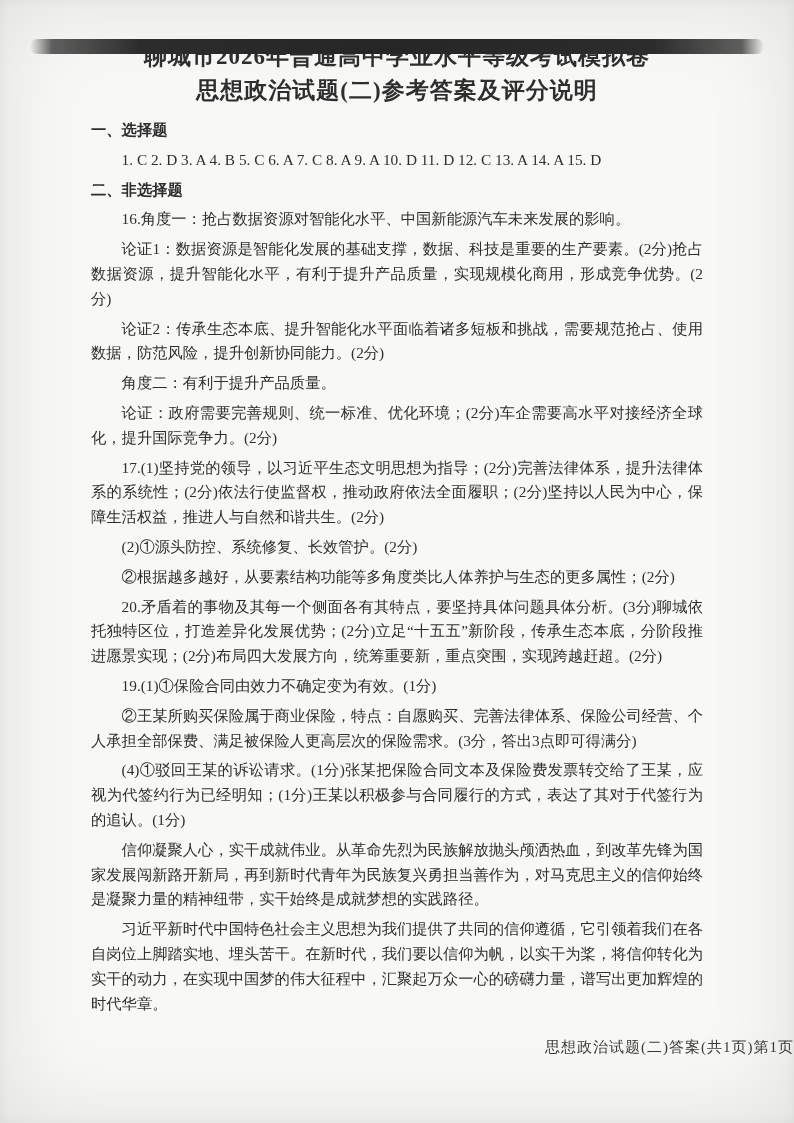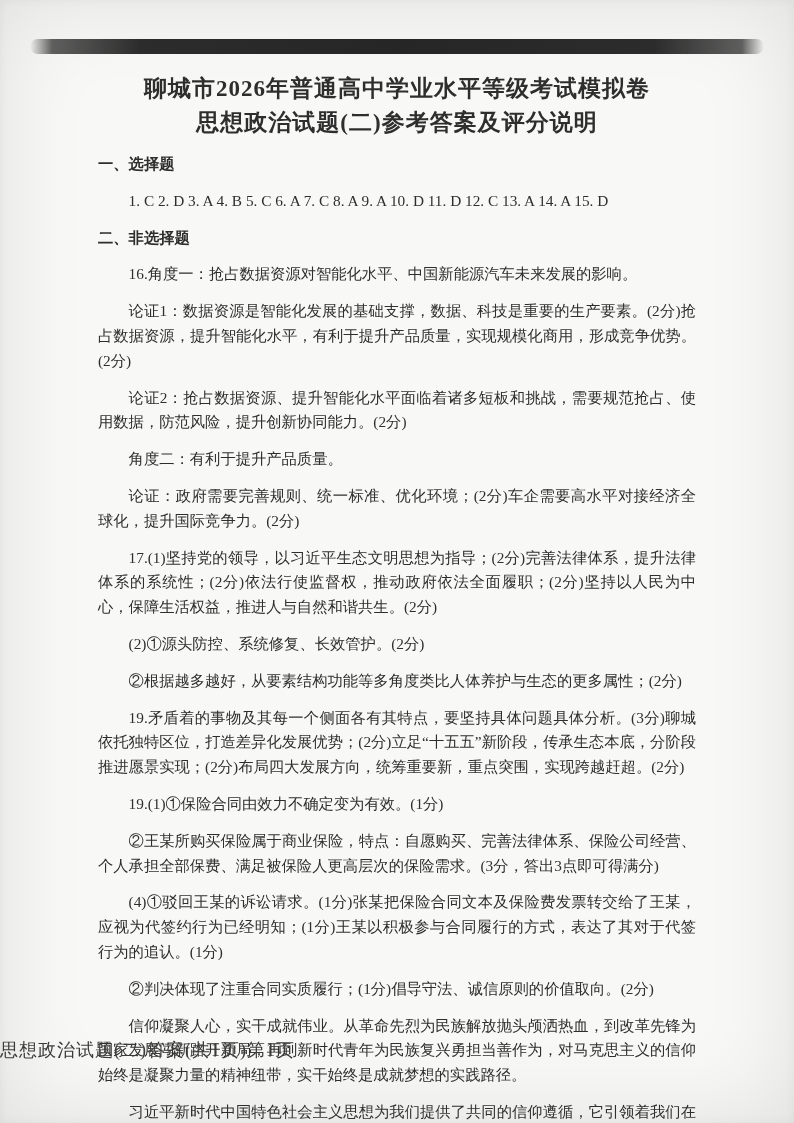--- a/index.html
+++ b/index.html
@@ -37,48 +37,48 @@
   }
   .doc-title {
     margin: 0;
     text-align: center;
     font-weight: bold;
     font-size: 23px;
     letter-spacing: 1px;
     line-height: 34px;
   }
   .title-block {
-    padding-top: 72px;
+    padding-top: 40px;
   }
   .content {
     width: 622px;
     margin: 10px auto 0 auto;
     font-size: 15.3px;
     line-height: 24.8px;
     text-align: justify;
   }
   .content p {
-    margin: 12px;
+    margin: 5px;
     padding: 0;
   }
   .sec-heading {
     font-weight: bold;
     text-indent: 0;
   }
   .para {
     text-indent: 2em;
     font-family: Liberation Serif, serif;
   }
   .page-footer {
     position: absolute;
     left: 0;
     right: 0;
     top: 1038px;
-    text-align: left;
-    font-size: 18px;
+    text-align: right;
+    font-size: 15px;
     letter-spacing: 1px;
     color: #3a3a3a;
   }
 </style>
 </head>
 <body>
 
 <div class="scan-page">
 
   <div class="scan-bar"></div>
@@ -87,30 +87,29 @@
     <h1 class="doc-title">聊城市2026年普通高中学业水平等级考试模拟卷</h1>
     <h1 class="doc-title">思想政治试题(二)参考答案及评分说明</h1>
   </div>
 
   <div class="content">
     <p class="sec-heading">一、选择题</p>
     <p class="para">1. C 2. D 3. A 4. B 5. C 6. A 7. C 8. A 9. A 10. D 11. D 12. C 13. A 14. A 15. D</p>
     <p class="sec-heading">二、非选择题</p>
     <p class="para">16.角度一：抢占数据资源对智能化水平、中国新能源汽车未来发展的影响。</p>
     <p class="para">论证1：数据资源是智能化发展的基础支撑，数据、科技是重要的生产要素。(2分)抢占数据资源，提升智能化水平，有利于提升产品质量，实现规模化商用，形成竞争优势。(2分)</p>
-    <p class="para">论证2：抢占数据资源、提升智能化水平面临着诸多短板和挑战，需要规范抢占、使用数据，防范风险，提升创新协同能力。(2分)</p>
+    <p class="para">论证2：传承生态本底、提升智能化水平面临着诸多短板和挑战，需要规范抢占、使用数据，防范风险，提升创新协同能力。(2分)</p>
     <p class="para">角度二：有利于提升产品质量。</p>
     <p class="para">论证：政府需要完善规则、统一标准、优化环境；(2分)车企需要高水平对接经济全球化，提升国际竞争力。(2分)</p>
     <p class="para">17.(1)坚持党的领导，以习近平生态文明思想为指导；(2分)完善法律体系，提升法律体系的系统性；(2分)依法行使监督权，推动政府依法全面履职；(2分)坚持以人民为中心，保障生活权益，推进人与自然和谐共生。(2分)</p>
     <p class="para">(2)①源头防控、系统修复、长效管护。(2分)</p>
     <p class="para">②根据越多越好，从要素结构功能等多角度类比人体养护与生态的更多属性；(2分)</p>
-    <p class="para">19.矛盾着的事物及其每一个侧面各有其特点，要坚持具体问题具体分析。(3分)聊城依托独特区位，打造差异化发展优势；(2分)立足“十五五”新阶段，传承生态本底，分阶段推进愿景实现；(2分)布局四大发展方向，统筹重要新，重点突围，实现跨越赶超。(2分)</p>
+    <p class="para">20.矛盾着的事物及其每一个侧面各有其特点，要坚持具体问题具体分析。(3分)聊城依托独特区位，打造差异化发展优势；(2分)立足“十五五”新阶段，传承生态本底，分阶段推进愿景实现；(2分)布局四大发展方向，统筹重要新，重点突围，实现跨越赶超。(2分)</p>
     <p class="para">19.(1)①保险合同由效力不确定变为有效。(1分)</p>
     <p class="para">②王某所购买保险属于商业保险，特点：自愿购买、完善法律体系、保险公司经营、个人承担全部保费、满足被保险人更高层次的保险需求。(3分，答出3点即可得满分)</p>
     <p class="para">(4)①驳回王某的诉讼请求。(1分)张某把保险合同文本及保险费发票转交给了王某，应视为代签约行为已经明知；(1分)王某以积极参与合同履行的方式，表达了其对于代签行为的追认。(1分)</p>
-    <p class="para">②判决体现了注重合同实质履行；(1分)倡导守法、诚信原则的价值取向。(2分)</p>
     <p class="para">信仰凝聚人心，实干成就伟业。从革命先烈为民族解放抛头颅洒热血，到改革先锋为国家发展闯新路开新局，再到新时代青年为民族复兴勇担当善作为，对马克思主义的信仰始终是凝聚力量的精神纽带，实干始终是成就梦想的实践路径。</p>
     <p class="para">习近平新时代中国特色社会主义思想为我们提供了共同的信仰遵循，它引领着我们在各自岗位上脚踏实地、埋头苦干。在新时代，我们要以信仰为帆，以实干为桨，将信仰转化为实干的动力，在实现中国梦的伟大征程中，汇聚起万众一心的磅礴力量，谱写出更加辉煌的时代华章。</p>
   </div>
 
   <div class="page-footer">思想政治试题(二)答案(共1页)第1页</div>
 
 </div>
 
 </body></html>

